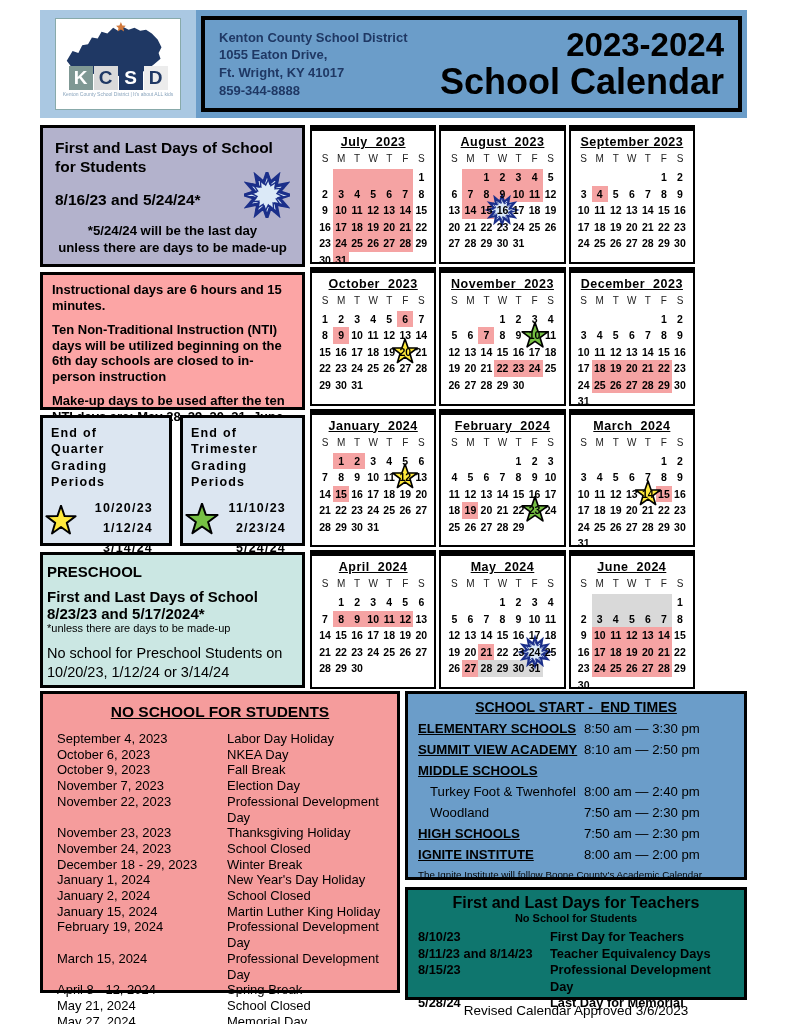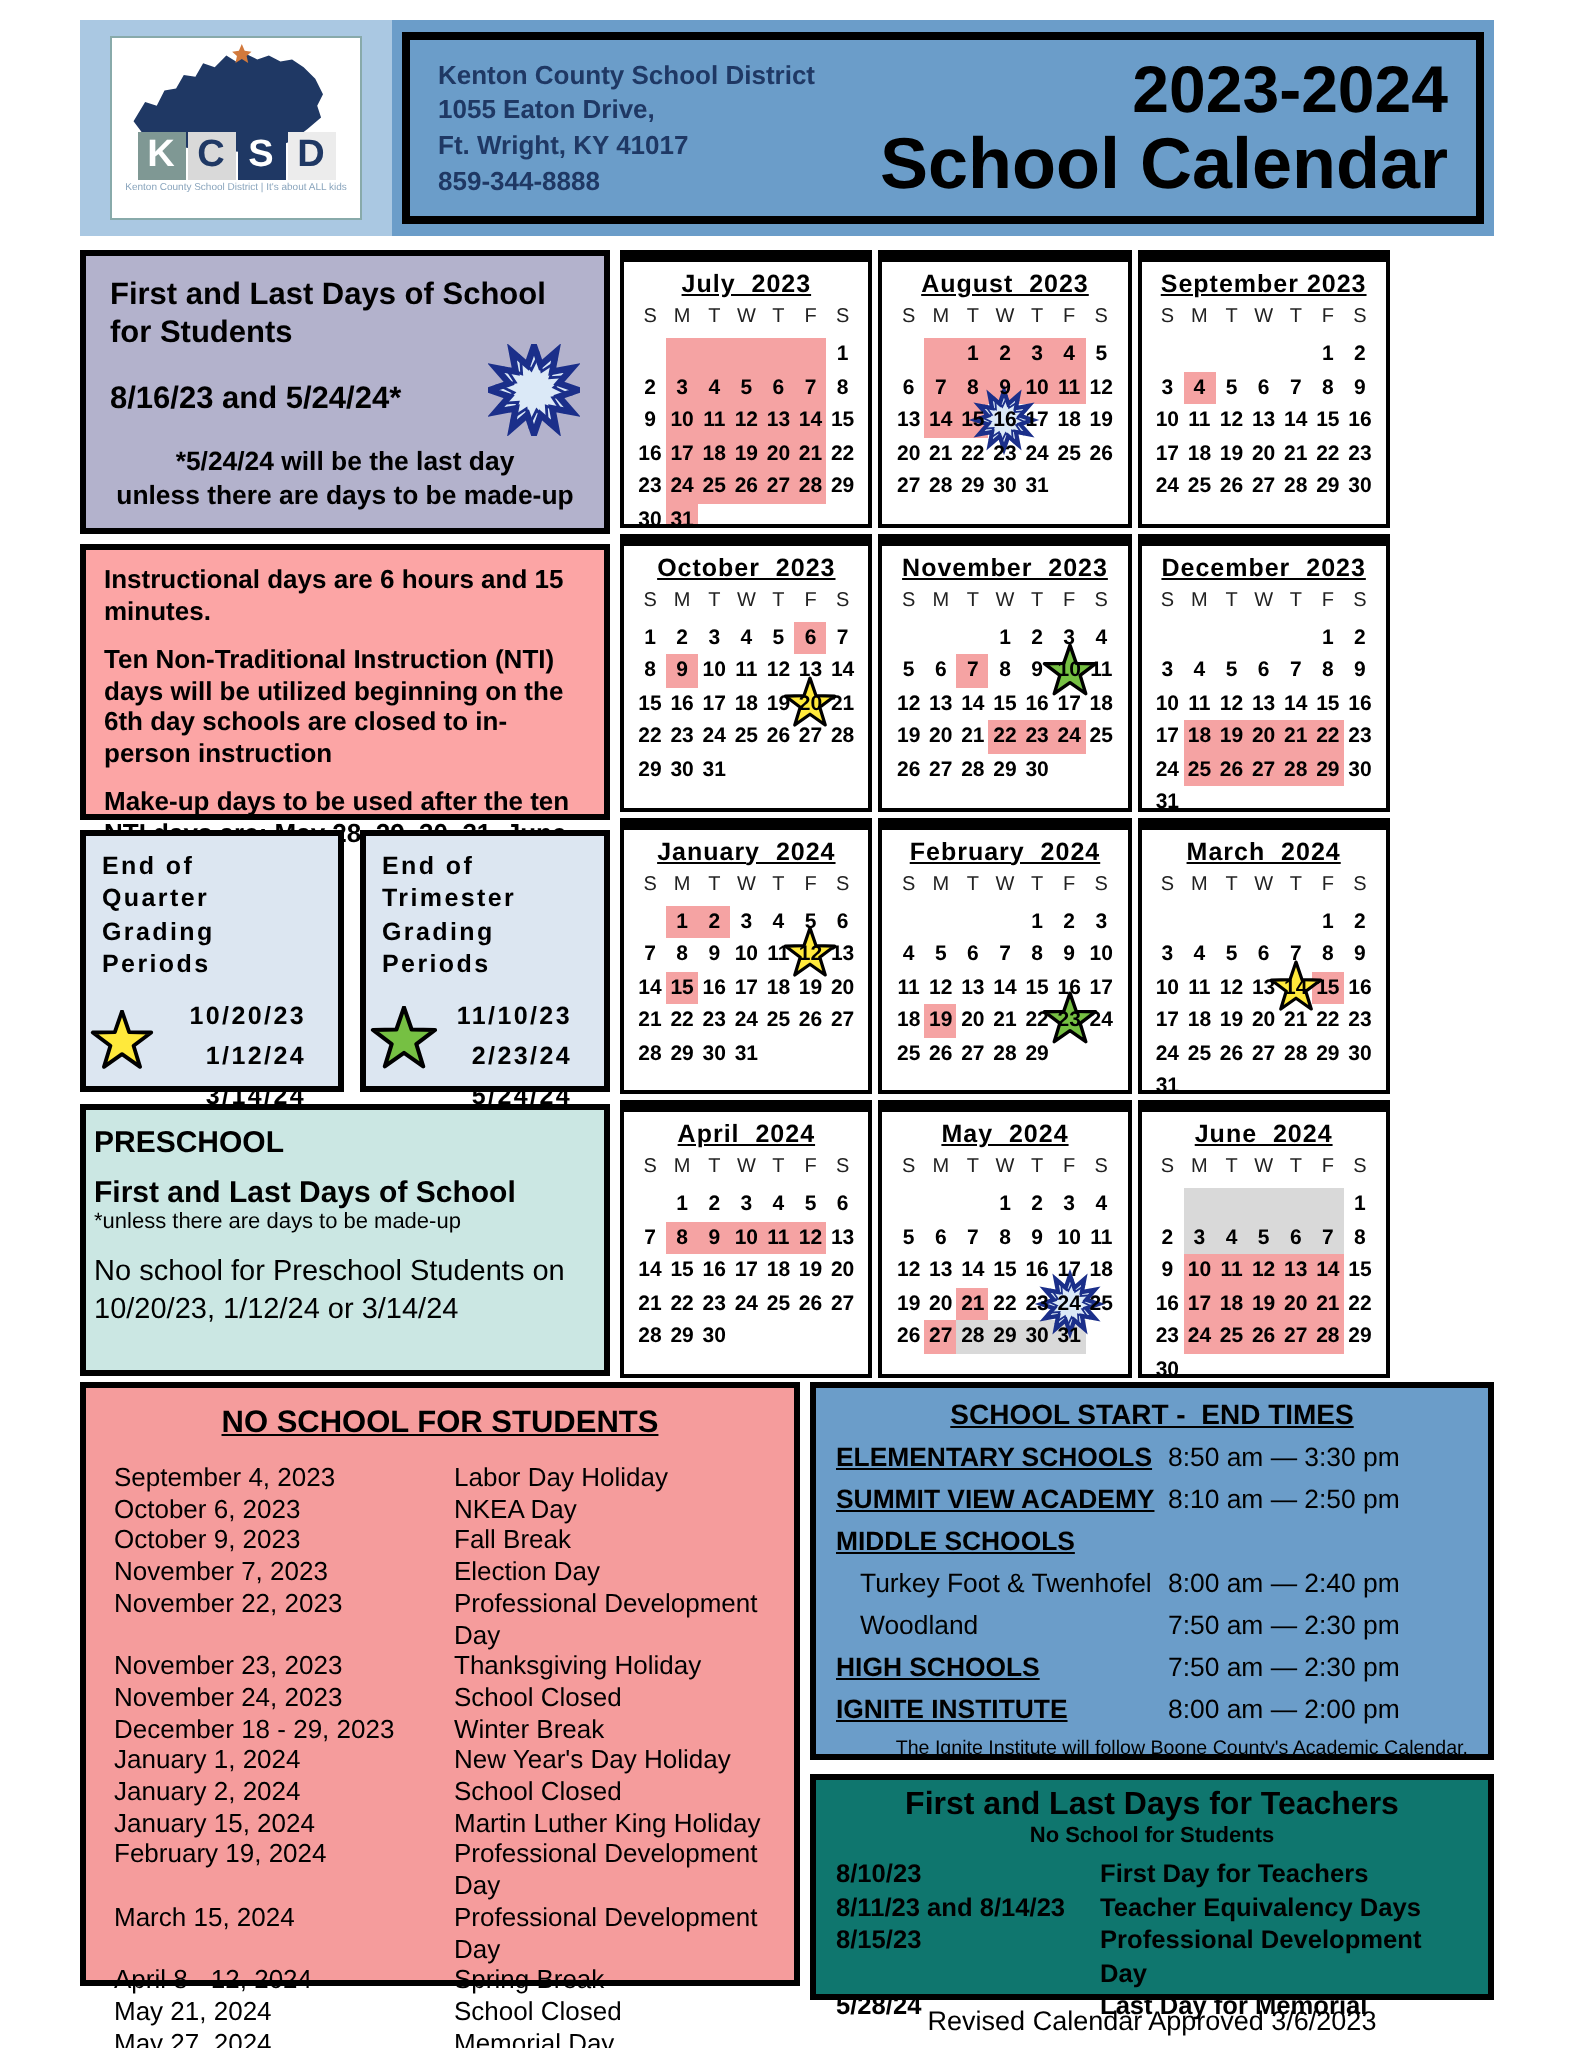--- a/index.html
+++ b/index.html
@@ -74,21 +74,21 @@
   .ns-date { width:170px; flex-shrink:0; }
 
   
   #box-times { left:405px; top:691px; width:342px; height:189px; background:#6b9dc9; padding:5px 10px; }
   .tm-title { text-align:center; font-weight:bold; font-size:14px; text-decoration:underline; white-space:pre; margin-bottom:3px; }
   .tm-row { display:flex; font-size:13.2px; line-height:21px; }
   .tm-name { flex:1; }
   .tm-name.main { font-weight:bold; text-decoration:underline; }
   .tm-name.sub { padding-left:12px; }
   .tm-time { width:150px; }
-  .tm-note { text-align:right; font-size:9.8px; margin-top:4px; }
+  .tm-note { text-align:left; font-size:9.8px; margin-top:4px; }
 
   
   #box-teachers { left:405px; top:887px; width:342px; height:113px; background:#0f766e; padding:4px 10px; }
   .tc-title { text-align:center; font-weight:bold; font-size:16px; }
   .tc-sub { text-align:center; font-weight:bold; font-size:11px; margin-bottom:5px; }
   .tc-row { display:flex; font-weight:bold; font-size:12.8px; line-height:16.5px; }
   .tc-date { width:132px; flex-shrink:0; }
 
   #footer-revised { position:absolute; left:405px; top:1003px; width:342px; text-align:center; font-size:13.5px; }
 </style>
@@ -176,20 +176,21 @@
       <div>5/24/24</div>
     </div>
     <span class="grade-star" id="trimester-star-slot"><svg viewBox="0 0 100 100" width="34" height="34" class="star">
           <polygon points="50.0,2.0 61.2,34.6 95.7,35.2 68.1,55.9 78.2,88.8 50.0,69.0 21.8,88.8 31.9,55.9 4.3,35.2 38.8,34.6" fill="#76c043" stroke="#000" stroke-width="6" stroke-linejoin="round"></polygon>
         </svg></span>
   </div>
 
   <div class="panel" id="box-preschool">
     <div class="ps-title">PRESCHOOL</div>
     <div class="ps-l1">First and Last Days of School</div>
+    <div class="ps-l2">8/23/23 and 5/17/2024*</div>
     <div class="ps-l3">*unless there are days to be made-up</div>
     <div class="ps-l4">
       <div>No school for Preschool Students on</div>
       <div>10/20/23, 1/12/24 or 3/14/24</div>
     </div>
   </div>
 
   <div id="cal-grid">
       <div class="cal-card">
         <div class="cal-title">July  2023</div>

